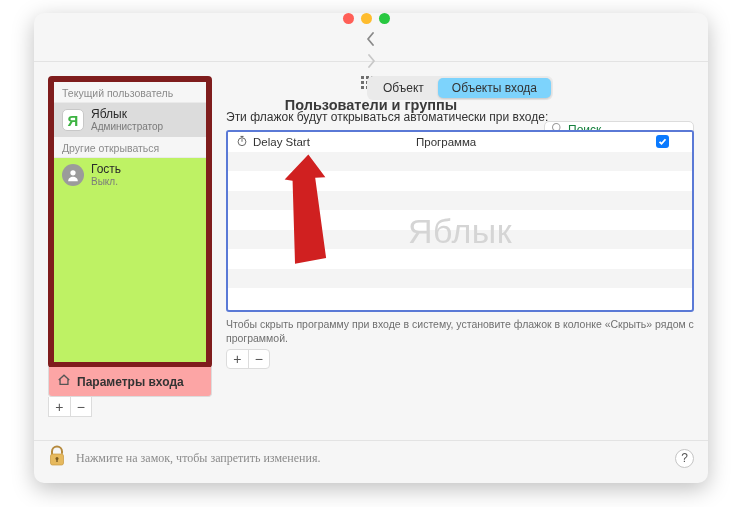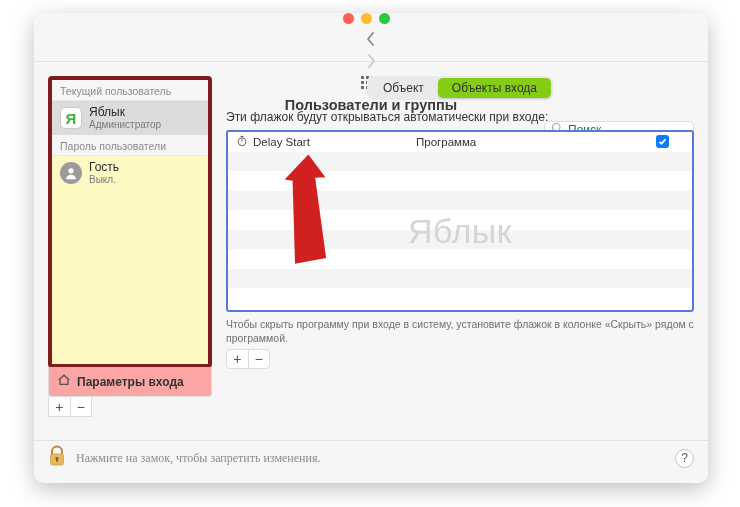--- a/index.html
+++ b/index.html
@@ -23,41 +23,41 @@
   .search {
     margin-left: auto; width: 150px; height: 24px; border: 1px solid #dcdcdc; border-radius: 5px;
     display: flex; align-items: center; padding: 0 6px; background: #fff; color: #15803d; font-size: 12px; gap: 5px;
   }
   .search svg { width: 12px; height: 12px; }
   .divider { height: 1px; background: #e3e3e3; }
 
   .body { display: flex; padding: 14px 14px 14px 14px; gap: 14px; }
 
   .sidebar { width: 164px; }
-  .side-list { border: 4px solid #7f1d1d; border-radius: 4px; background: #fef9c3; height: 292px; overflow: hidden; }
+  .side-list { border: 6px solid #7f1d1d; border-radius: 4px; background: #bef264; height: 292px; overflow: hidden; }
   .side-section { font-size: 10.5px; color: #8b8b8b; padding: 5px 8px 3px; background: #f6f6f6; border-bottom: 1px solid #eaeaea; }
   .user-row { display: flex; align-items: center; gap: 7px; padding: 5px 8px; }
   .user-row.selected { background: #dcdcdc; }
   .avatar-y { width: 22px; height: 22px; border-radius: 5px; background: #fff; border: 1px solid #c8c8c8; display: flex; align-items: center; justify-content: center; color: #3db342; font-weight: 700; font-size: 15px; }
   .avatar-guest { width: 22px; height: 22px; border-radius: 50%; background: #9b9b9b; display:flex; align-items:center; justify-content:center; }
   .avatar-guest svg { width: 14px; height: 14px; fill: #fff; }
   .user-text { display: flex; flex-direction: column; line-height: 1.1; }
   .user-name { font-size: 12px; color: #2a2a2a; }
   .user-sub { font-size: 10px; color: #7b7b7b; }
   .login-opts { border: 1px solid #dcdcdc; border-top: none; border-radius: 0 0 4px 4px; display:flex; align-items:center; gap:6px; padding: 6px 8px; background:#fca5a5; font-size:12px; color:#333; margin-top:-1px;font-weight:bold;}
   .login-opts svg { width:14px; height:14px; stroke:#555; fill:none; stroke-width:1.5; }
   .side-pm { display:flex; border:1px solid #dcdcdc; border-top:none; background:#fff; width:44px; height:20px; }
   .side-pm div { flex:1; display:flex; align-items:center; justify-content:center; font-size:14px; color:#555; }
   .side-pm div:first-child { border-right:1px solid #dcdcdc; }
 
   .main { flex: 1; position: relative; }
   .tabs-row { display:flex; justify-content:center; margin-bottom:10px; }
   .seg { display:flex; background:#eaeaea; border-radius:6px; padding:2px; font-size:12px; }
   .seg div { padding: 3px 14px; border-radius:5px; color:#333; }
-  .seg div.active { background:#84cc16; box-shadow: 0 1px 2px rgba(0,0,0,0.15); }
+  .seg div.active { background:#7dd3fc; box-shadow: 0 1px 2px rgba(0,0,0,0.15); }
   .desc { font-size: 12px; color:#333; margin-bottom:6px; }
   .table-wrap { border:2px solid #5a79d6; border-radius:3px; height: 182px; background:#fff; position:relative; overflow:hidden;}
   .thead { display:flex; font-size:11px; color:#444; border-bottom:1px solid #e2e2e2; background:#fdfdfd; }
   .th { padding:4px 8px; border-right:1px solid #e8e8e8; }
   .th.obj { width: 180px; }
   .th.typ { flex:1; }
   .th.hid { width: 60px; text-align:center; border-right:none;}
   .tbody { position:relative; height: 156px; }
   .zebra { position:absolute; inset:0; }
   .zebra div { height:19.5px; }
@@ -133,21 +133,21 @@
     <div class="sidebar">
       <div class="side-list">
         <div class="side-section">Текущий пользователь</div>
         <div class="user-row selected">
           <div class="avatar-y">Я</div>
           <div class="user-text">
             <div class="user-name">Яблык</div>
             <div class="user-sub">Администратор</div>
           </div>
         </div>
-        <div class="side-section">Пароль пользователи</div>
+        <div class="side-section">Другие открываться</div>
         <div class="user-row">
           <div class="avatar-guest">
             <svg viewBox="0 0 16 16">
                 <circle cx="8" cy="5.5" r="3"></circle>
                 <path d="M2.5 15c0-3 2.5-5 5.5-5s5.5 2 5.5 5z"></path>
               </svg>
           </div>
           <div class="user-text">
             <div class="user-name">Гость</div>
             <div class="user-sub">Выкл.</div>

